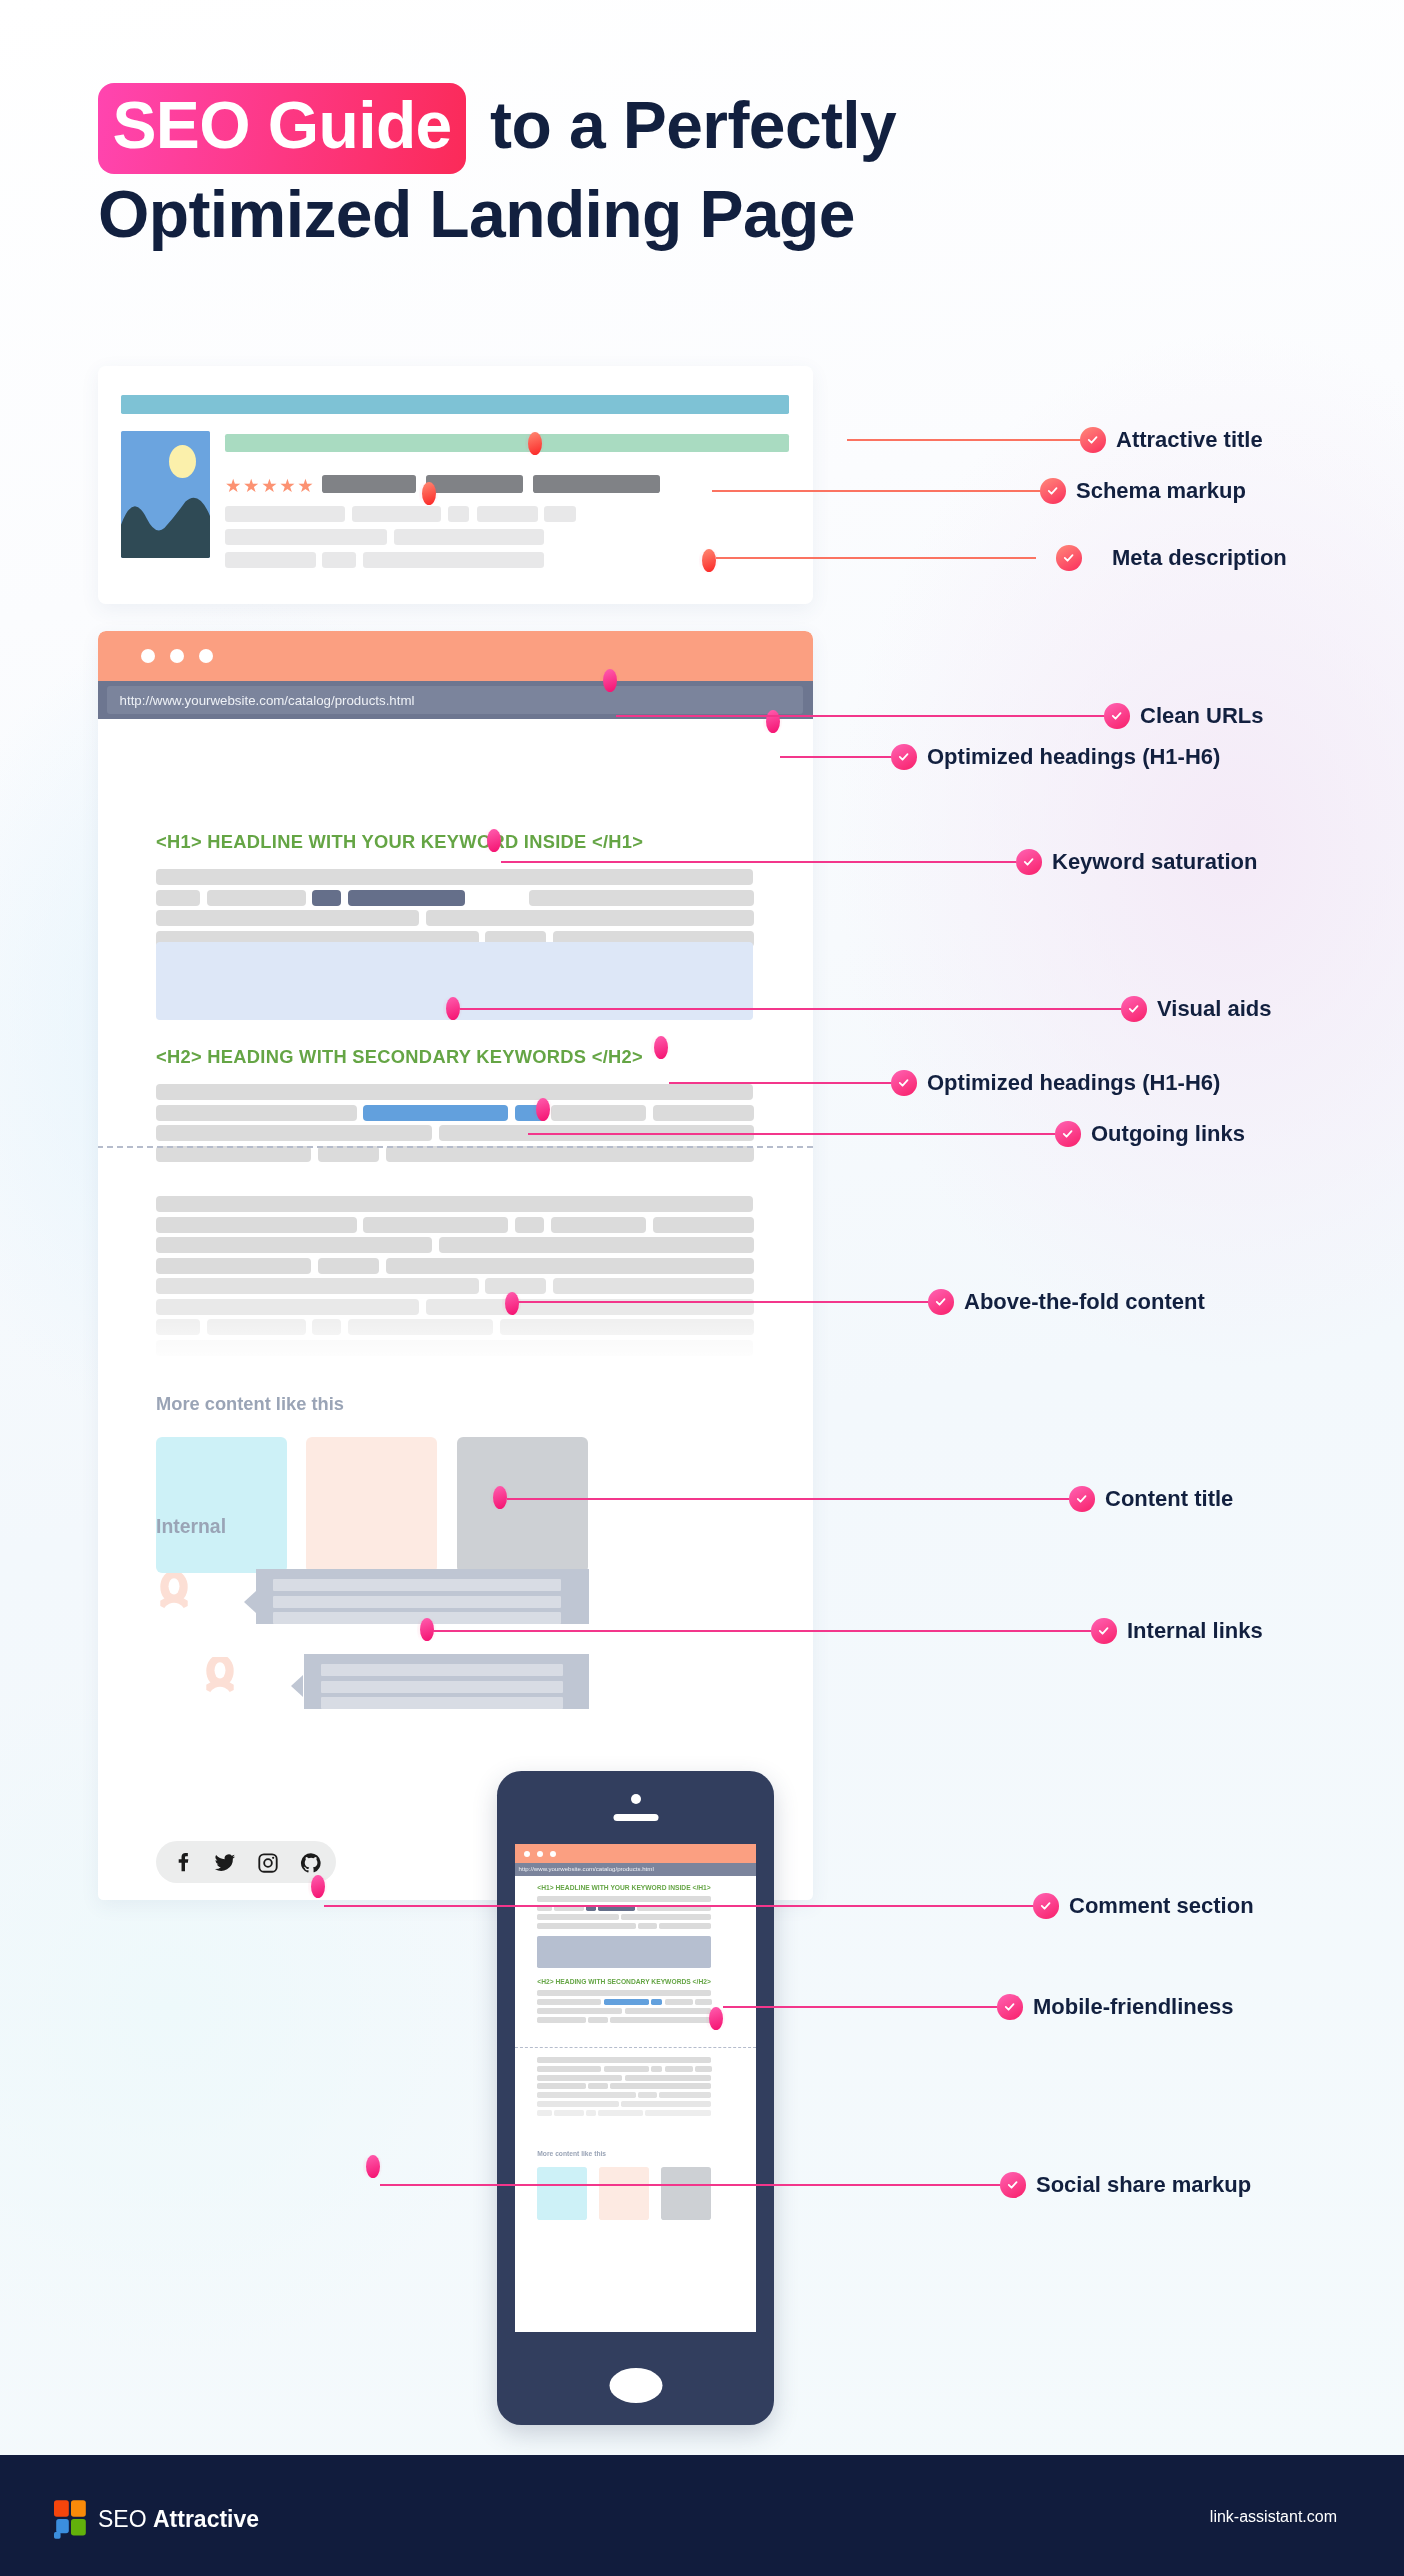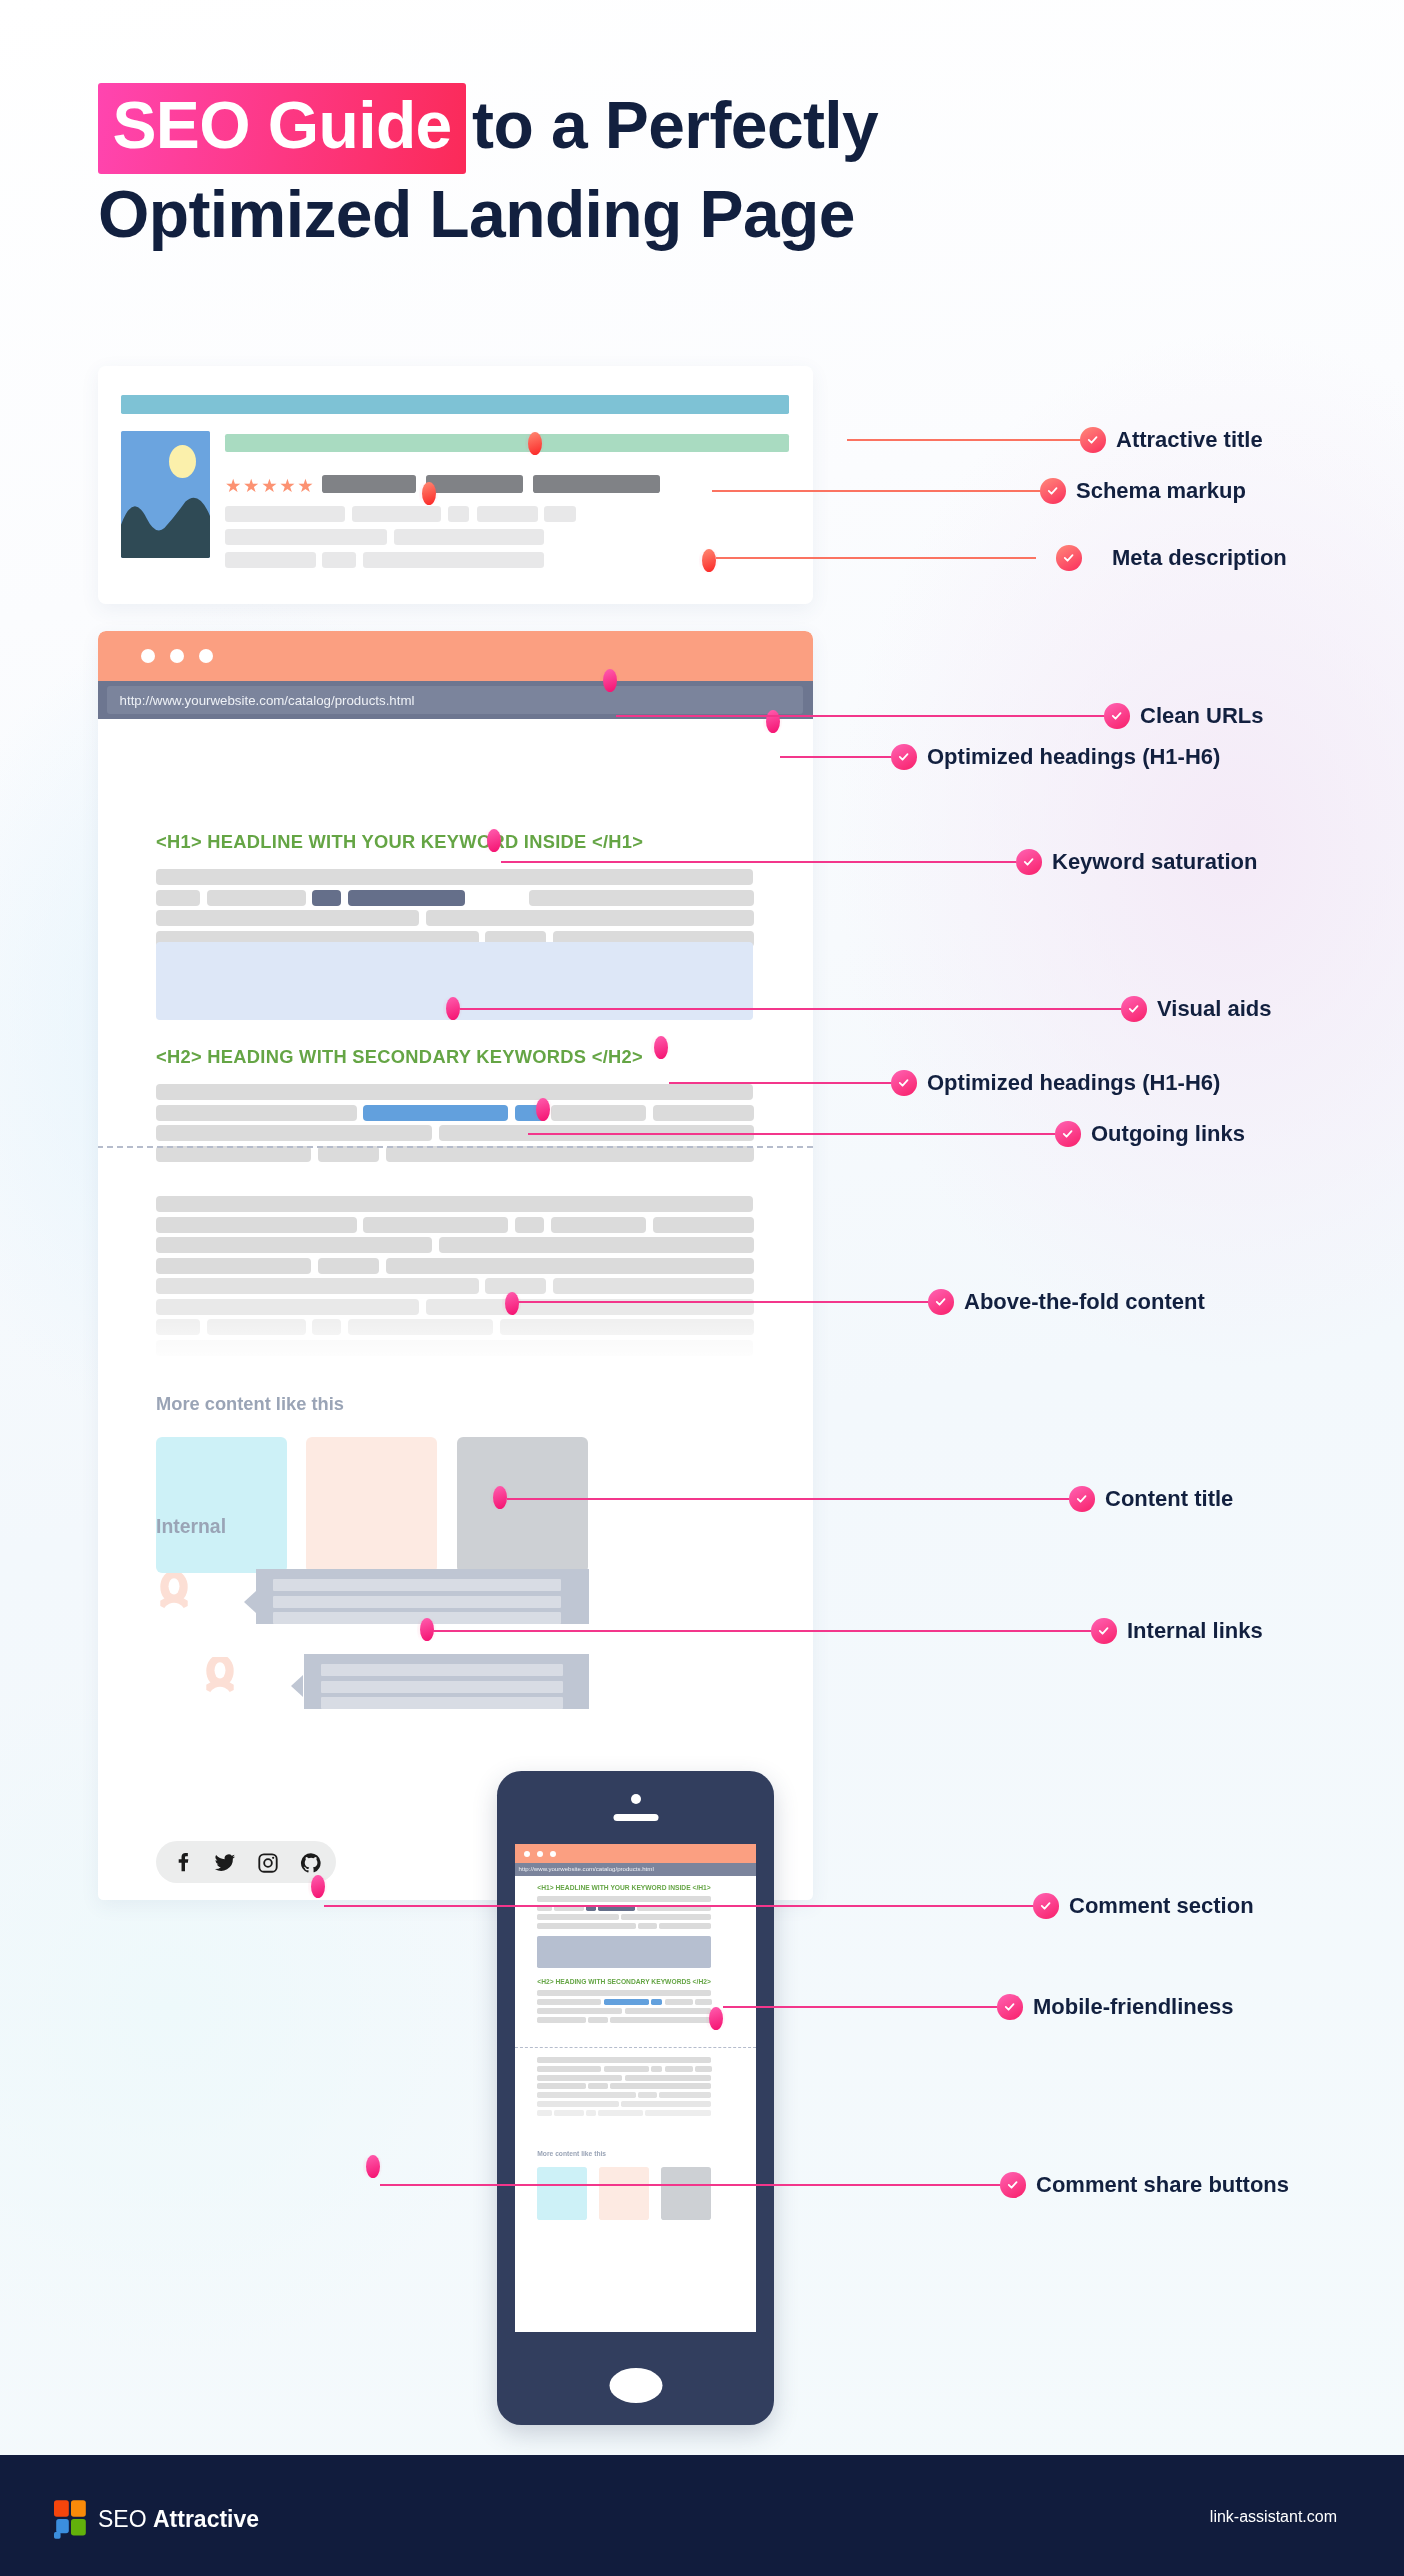--- a/index.html
+++ b/index.html
@@ -20,22 +20,22 @@
       radial-gradient(499px 499px at 12% 78%, #eef9fb 0%, rgba(238,249,251,0) 70%),
       linear-gradient(170deg,#ffffff 0%, #fbfcfe 22%, #f3f8fc 55%, #f4fafc 100%);
   }
 
   
   #title-block { position:absolute; left:98px; top:83px; width:1164px; }
   .title-line { font-size:66px; font-weight:bold; color:#12203f; letter-spacing:-0.6px; line-height:1.22; white-space:nowrap; }
   .title-hl {
     display:inline-block;
     background:linear-gradient(100deg,#ff45b0 0%,#fb2a58 100%);
-    color:#ffffff; padding:2.2px 14.4px 7.8px 14.4px; border-radius:3px;
-    margin-right:6px;
+    color:#ffffff; padding:2.2px 14.4px 7.8px 14.4px; border-radius:16px;
+    margin-right:24px;
   }
 
   
   #serp-card {
     position:absolute; left:98px; top:366px; width:715px; height:238px;
     background:#ffffff; border-radius:7.8px;
     box-shadow:0 5.5px 19px rgba(60,80,130,.07);
   }
   #serp-topbar { position:absolute; left:23px; top:29px; width:668px; height:19px; background:#7ec2d5; border-radius:1.7px; }
   #serp-thumb {
@@ -554,21 +554,21 @@
   <div class="clabel">Mobile-friendliness</div>
 </div>
 
 <div class="callout pink" style="left:380px;top:2172px;">
   <div class="cline" style="width:620px;"></div>
   <div class="cdot">
       <svg viewBox="0 0 24 24" fill="none" stroke="#fff" stroke-width="3.2" stroke-linecap="round" stroke-linejoin="round">
         <polyline points="5,12.5 10,17.5 19,7.5"></polyline>
       </svg>
     </div>
-  <div class="clabel">Comment share buttons</div>
+  <div class="clabel">Social share markup</div>
 </div>
 
 <div id="footer">
   <svg id="logo-mark" viewBox="0 0 62 70">
     <rect x="0" y="0" width="27" height="30" rx="5" fill="#f5450c"></rect>
     <rect x="31" y="0" width="27" height="30" rx="5" fill="#f98a09"></rect>
     <rect x="4" y="34" width="23" height="26" rx="5" fill="#3b8ede"></rect>
     <rect x="31" y="34" width="27" height="30" rx="5" fill="#62b10b"></rect>
     <rect x="0" y="58" width="12" height="12" rx="3" fill="#3b8ede"></rect>
   </svg>

